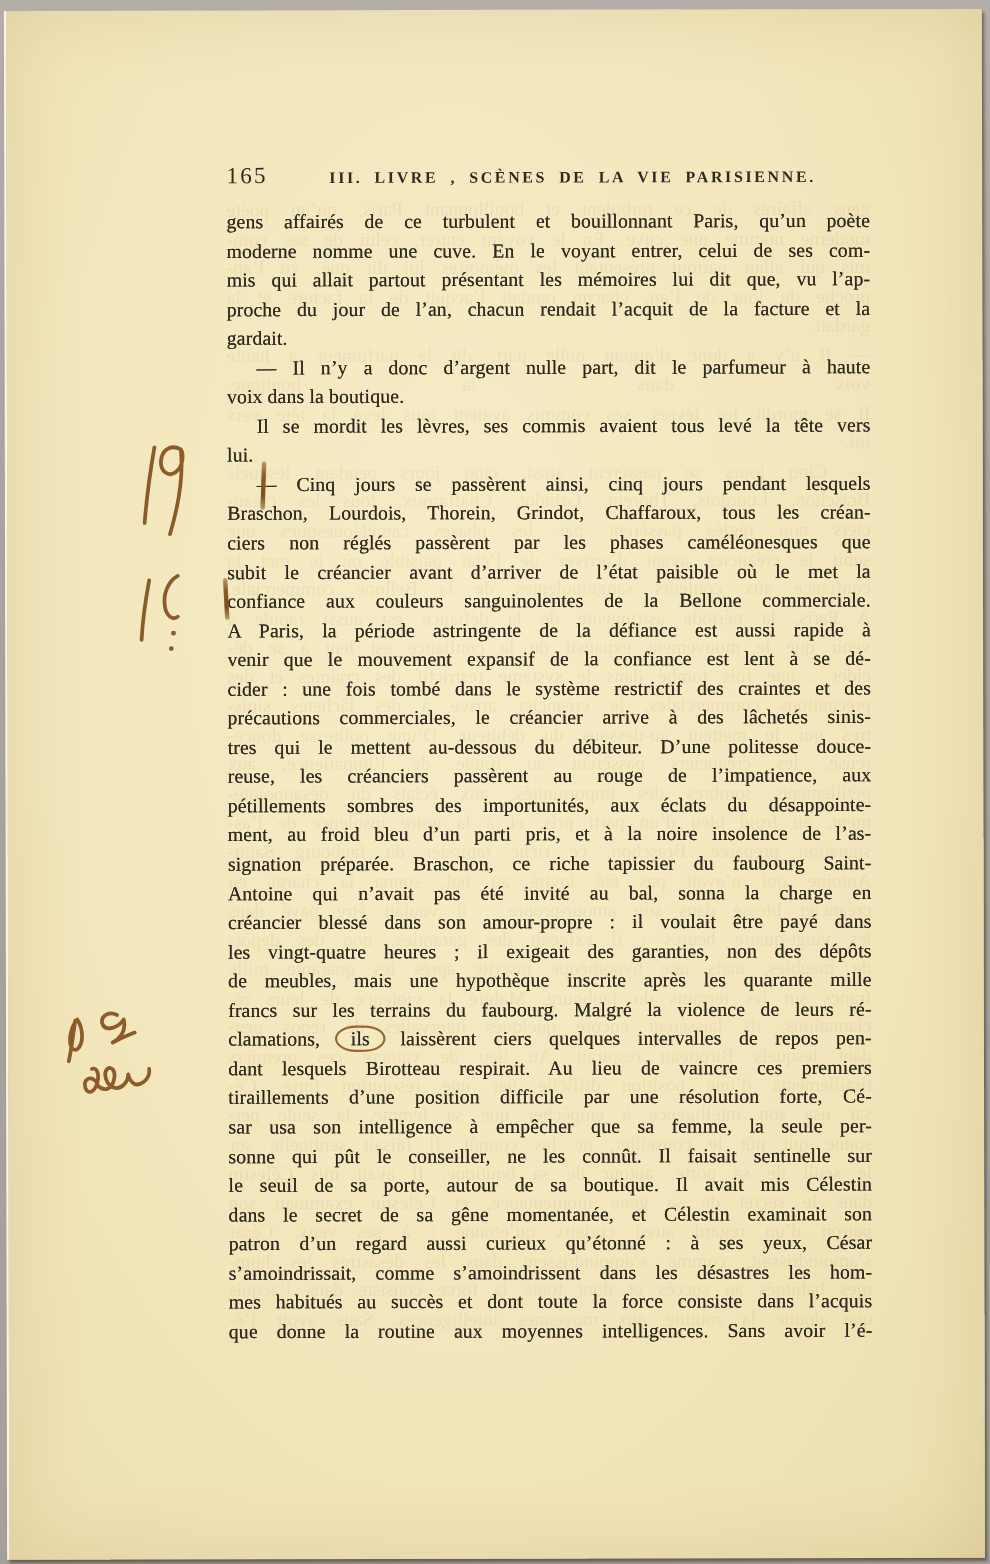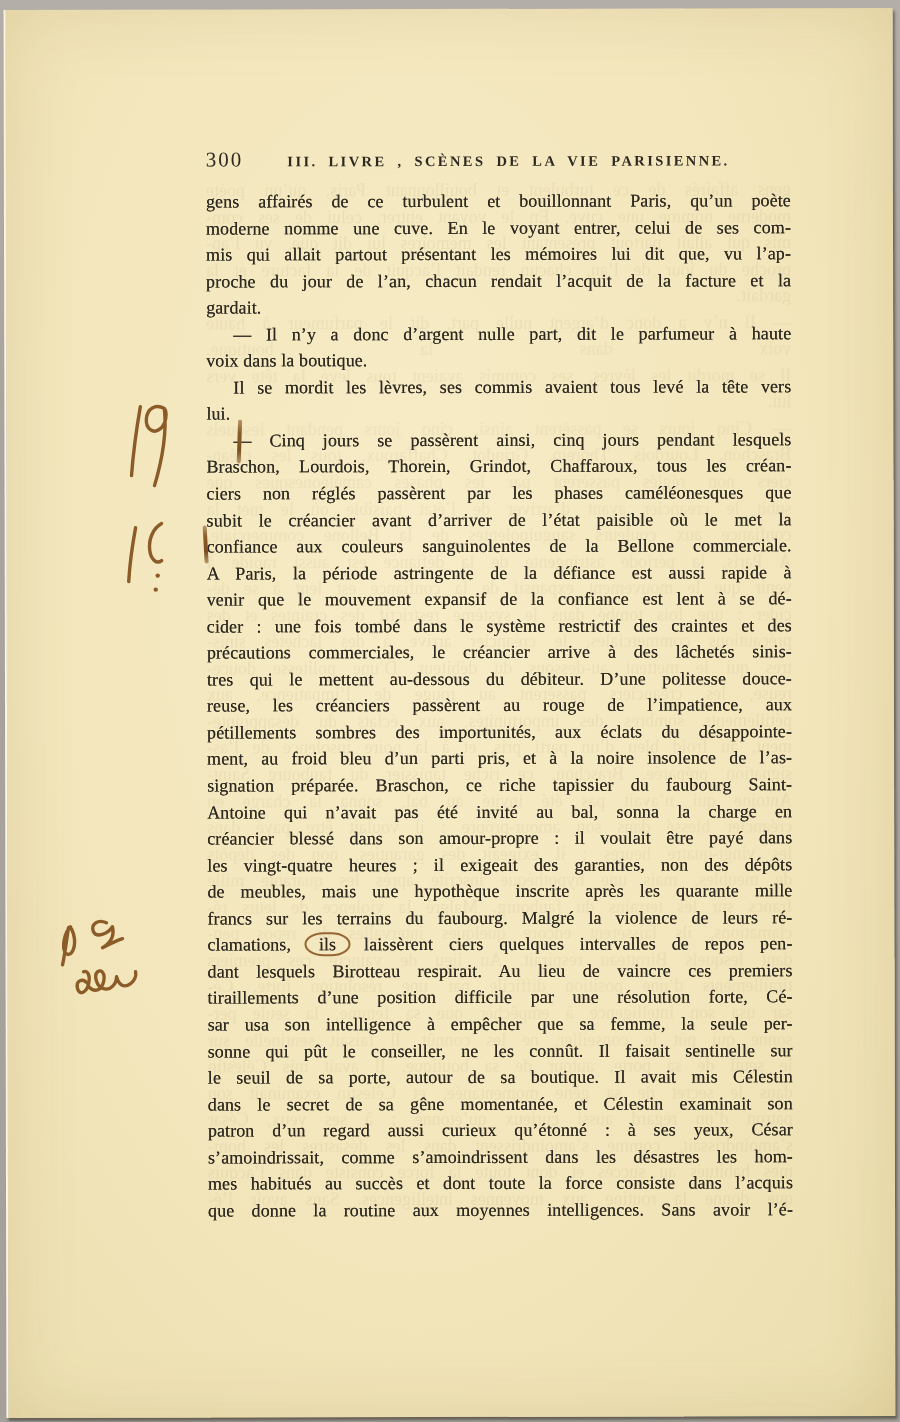--- a/index.html
+++ b/index.html
@@ -27,21 +27,21 @@
   
   .header {
     position: absolute; left: 200px; top: 138px; width: 585px;
     display: flex; align-items: baseline;
     color: #2e2a21;
   }
   .page-num {
     font-size: 21px; letter-spacing: 2px;
   }
   .running-title {
-    margin-left: 44px;
+    margin-left: 56px;
     font-size: 14.5px; font-weight: 700;
     letter-spacing: 2.4px; word-spacing: 5px;
     white-space: nowrap;
   }
   
   .body-text {
     position: absolute; left: 200px; top: 179px; width: 585px;
     color: #2d2920;
     font-size: 18px; line-height: 26.55px;
     letter-spacing: 0.1px;
@@ -124,21 +124,21 @@
       <div class="gline">sonne qui pût le conseiller, ne les connût. Il faisait sentinelle sur</div>
       <div class="gline">le seuil de sa porte, autour de sa boutique. Il avait mis Célestin</div>
       <div class="gline">dans le secret de sa gêne momentanée, et Célestin examinait son</div>
       <div class="gline">patron d’un regard aussi curieux qu’étonné : à ses yeux, César</div>
       <div class="gline">s’amoindrissait, comme s’amoindrissent dans les désastres les hom-</div>
       <div class="gline">mes habitués au succès et dont toute la force consiste dans l’acquis</div>
       <div class="gline">que donne la routine aux moyennes intelligences. Sans avoir l’é-</div>
     </div>
 
   <div class="header">
-    <span class="page-num">300</span>
+    <span class="page-num">165</span>
     <span class="running-title">III. LIVRE , SCÈNES DE LA VIE PARISIENNE.</span>
   </div>
 
   <div class="body-text">
     <div class="line">gens affairés de ce turbulent et bouillonnant Paris, qu’un poète</div>
     <div class="line">moderne nomme une cuve. En le voyant entrer, celui de ses com-</div>
     <div class="line">mis qui allait partout présentant les mémoires lui dit que, vu l’ap-</div>
     <div class="line">proche du jour de l’an, chacun rendait l’acquit de la facture et la</div>
     <div class="line end">gardait.</div>
     <div class="line indent">— Il n’y a donc d’argent nulle part, dit le parfumeur à haute</div>

